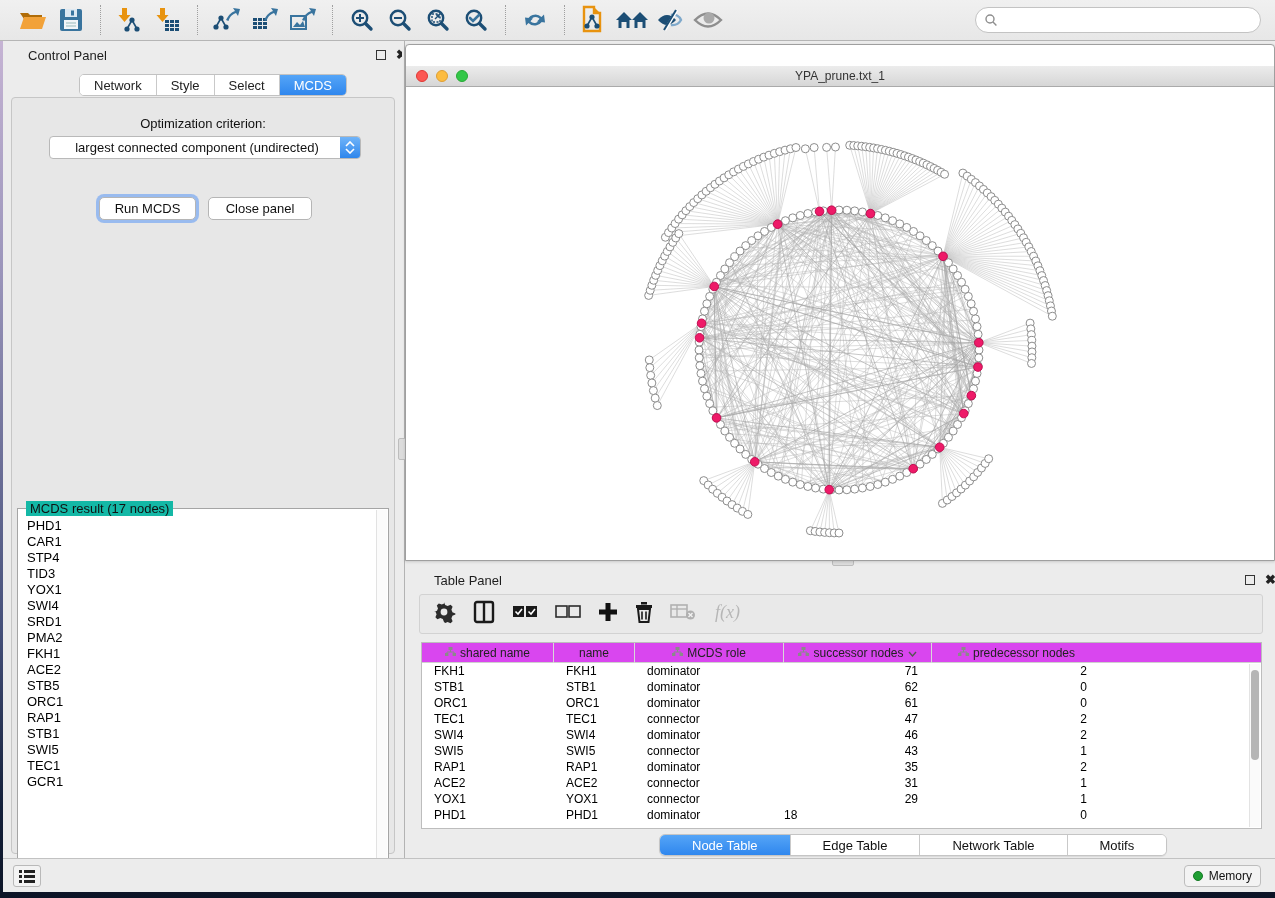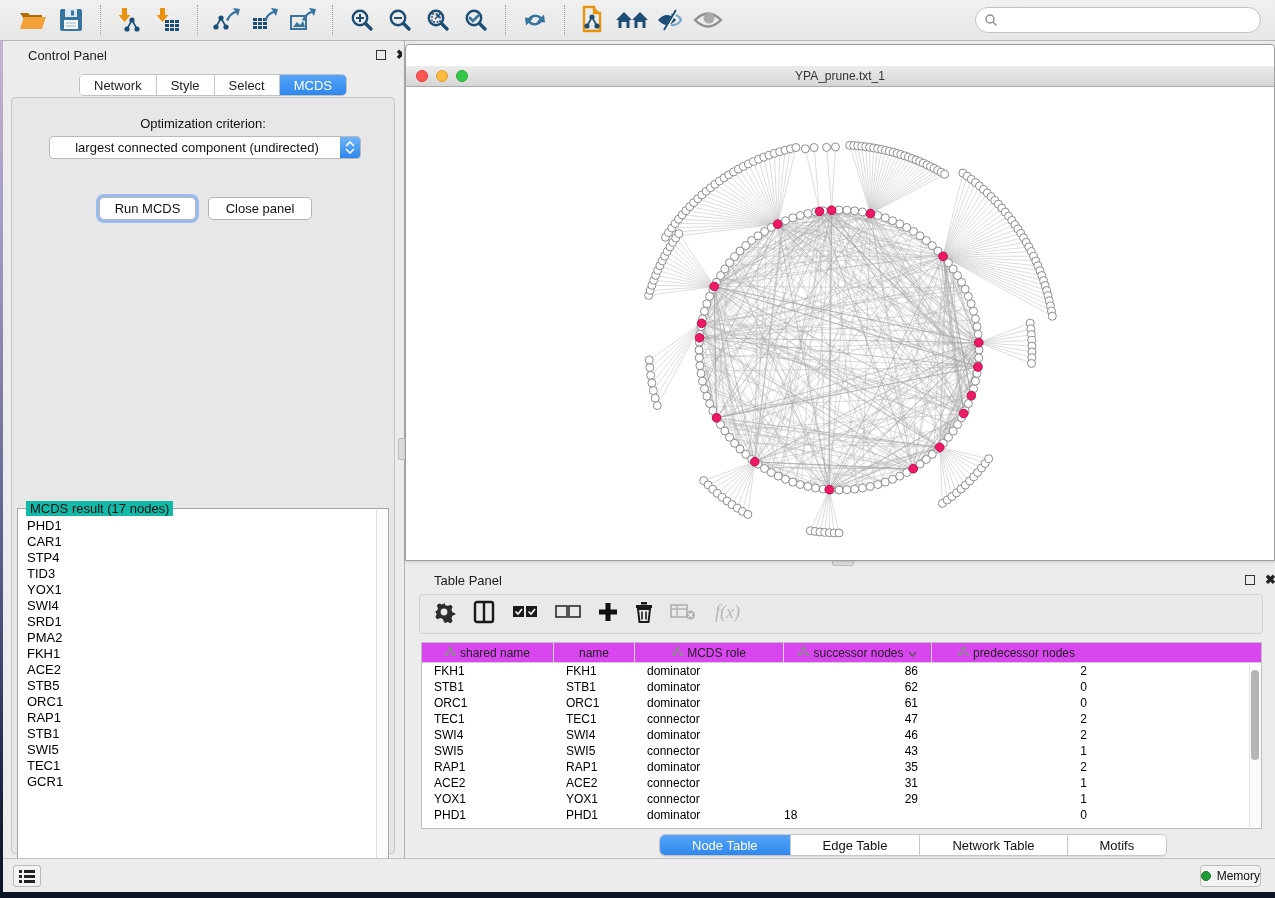--- a/index.html
+++ b/index.html
@@ -112,21 +112,21 @@
     border-right:1px solid #c9c9c9; display:flex; align-items:center; }
   .table-tab:last-child { border-right:none; }
   .table-tab.sel { background:linear-gradient(180deg,#55a5f7,#2f87ee); color:#fff; }
 
   
   #status-bar { position:absolute; left:0; bottom:0; width:1272px; height:34px;
     background:#ececec; border-top:1px solid #c2c2c2; }
   #list-btn { position:absolute; left:10px; top:6px; width:28px; height:22px;
     background:#f3f3f3; border:1px solid #b9b9b9; border-radius:3px;
     display:flex; align-items:center; justify-content:center; }
-  #memory-btn { position:absolute; right:14px; top:6px; height:22px; padding:0 0;
+  #memory-btn { position:absolute; right:14px; top:6px; height:22px; padding:0 8px;
     background:#f3f3f3; border:1px solid #bdbdbd; border-radius:4px;
     display:flex; align-items:center; gap:6px; font-size:12px; color:#111; }
   #memory-dot { width:10px; height:10px; border-radius:50%; background:#1f9e33; border:1px solid #157a25; }
 </style>
 </head>
 <body>
 
 <div id="main-toolbar">
     <span class="tb-group">
       <span class="tb-btn">
@@ -1357,21 +1357,21 @@
                 <path d="M5.5 3 v2 M2 6 V5 h7 v1" stroke="#8a8a8a" fill="none"></path>
               </svg></span>
             <span>predecessor nodes</span>
           </div>
         </div>
       <div id="table-body">
           <div class="tr">
             <div class="td" style="width: 132px; text-align: left; padding: 0px 0px 0px 12px;">FKH1</div>
             <div class="td" style="width: 81px; text-align: left; padding: 0px 0px 0px 12px;">FKH1</div>
             <div class="td" style="width: 149px; text-align: left; padding: 0px 0px 0px 12px;">dominator</div>
-            <div class="td" style="width: 148px; text-align: right; padding: 0px 14px 0px 0px;">86</div>
+            <div class="td" style="width: 148px; text-align: right; padding: 0px 14px 0px 0px;">71</div>
             <div class="td" style="width: 169px; text-align: right; padding: 0px 14px 0px 0px;">2</div>
           </div>
           <div class="tr">
             <div class="td" style="width: 132px; text-align: left; padding: 0px 0px 0px 12px;">STB1</div>
             <div class="td" style="width: 81px; text-align: left; padding: 0px 0px 0px 12px;">STB1</div>
             <div class="td" style="width: 149px; text-align: left; padding: 0px 0px 0px 12px;">dominator</div>
             <div class="td" style="width: 148px; text-align: right; padding: 0px 14px 0px 0px;">62</div>
             <div class="td" style="width: 169px; text-align: right; padding: 0px 14px 0px 0px;">0</div>
           </div>
           <div class="tr">

